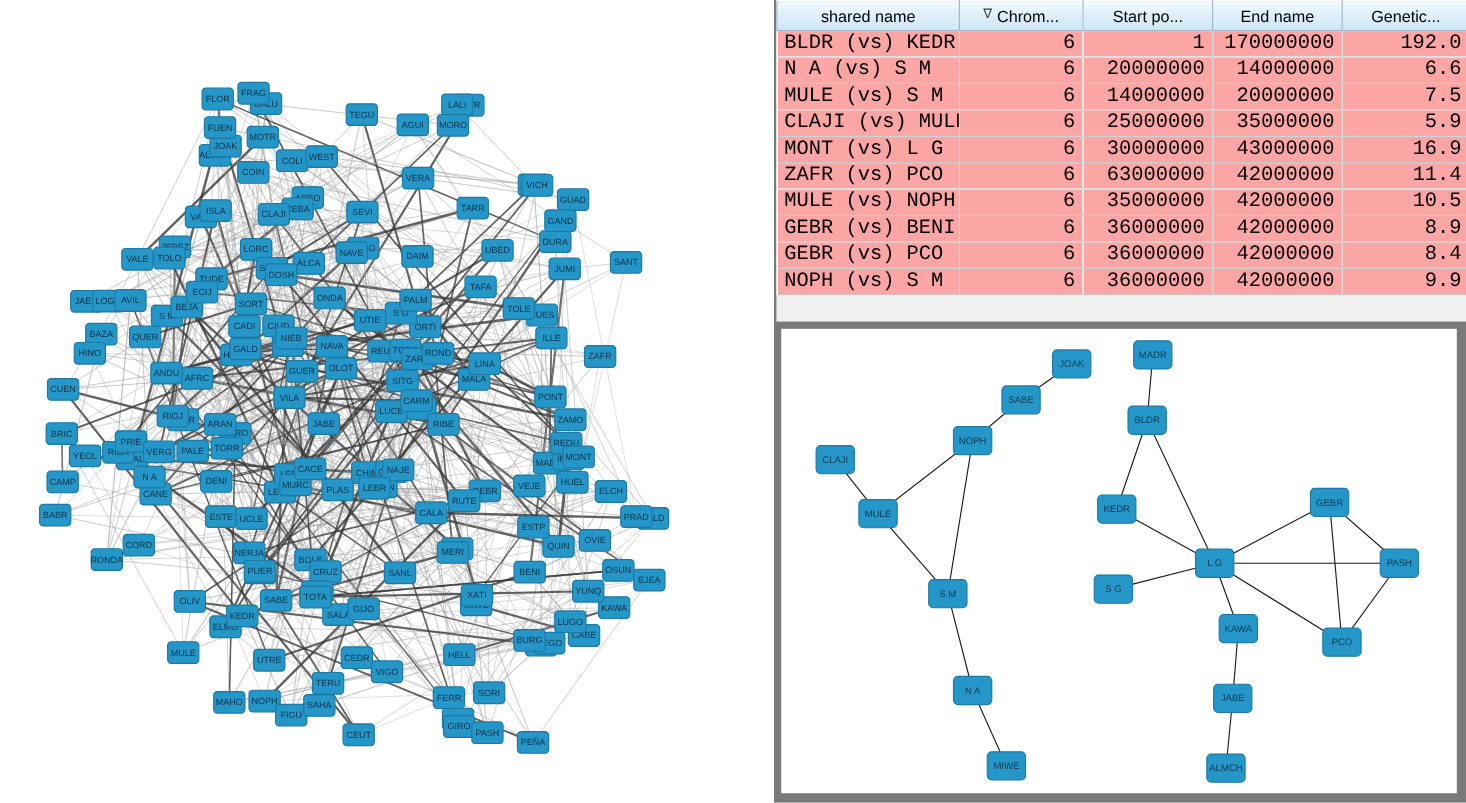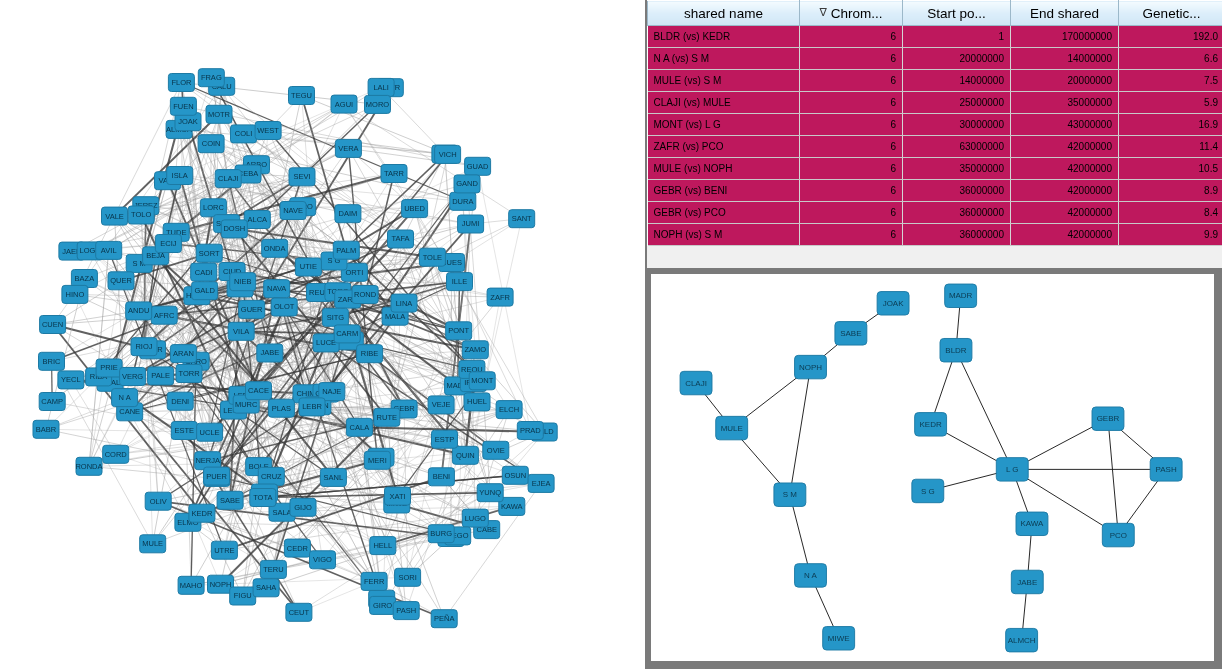--- a/index.html
+++ b/index.html
@@ -60,24 +60,25 @@
     padding: 1px 5px;
     text-align: center;
     white-space: nowrap;
     overflow: hidden;
   }
   #results-table td {
     border-bottom: 1px solid #c8c8c8;
     border-right: 1px solid #d4d4d4;
     height: 21px;
     padding: 0 6px;
-    font-size: 10px;
+    font-size: 17px;
     white-space: nowrap;
     overflow: hidden;
-    background: #be185d;
+    background: #fca5a5;
+    font-family: Liberation Mono, monospace;
   }
   td.num { text-align: right; }
   td.name { text-align: left; }
   .col-name   { width: 152px; }
   .col-chrom  { width: 103px; }
   .col-start  { width: 108px; }
   .col-end    { width: 108px; }
   .col-gen    { width: 106px; }
   .hdr-inner {
     display: flex;
@@ -1673,21 +1674,21 @@
                 <span>Chrom...</span>
               </div>
             </th>
             <th>
               <div class="hdr-inner">
                 <span>Start po...</span>
               </div>
             </th>
             <th>
               <div class="hdr-inner">
-                <span>End shared</span>
+                <span>End name</span>
               </div>
             </th>
             <th>
               <div class="hdr-inner">
                 <span>Genetic...</span>
               </div>
             </th>
           </tr>
       </thead>
       <tbody id="table-body">

